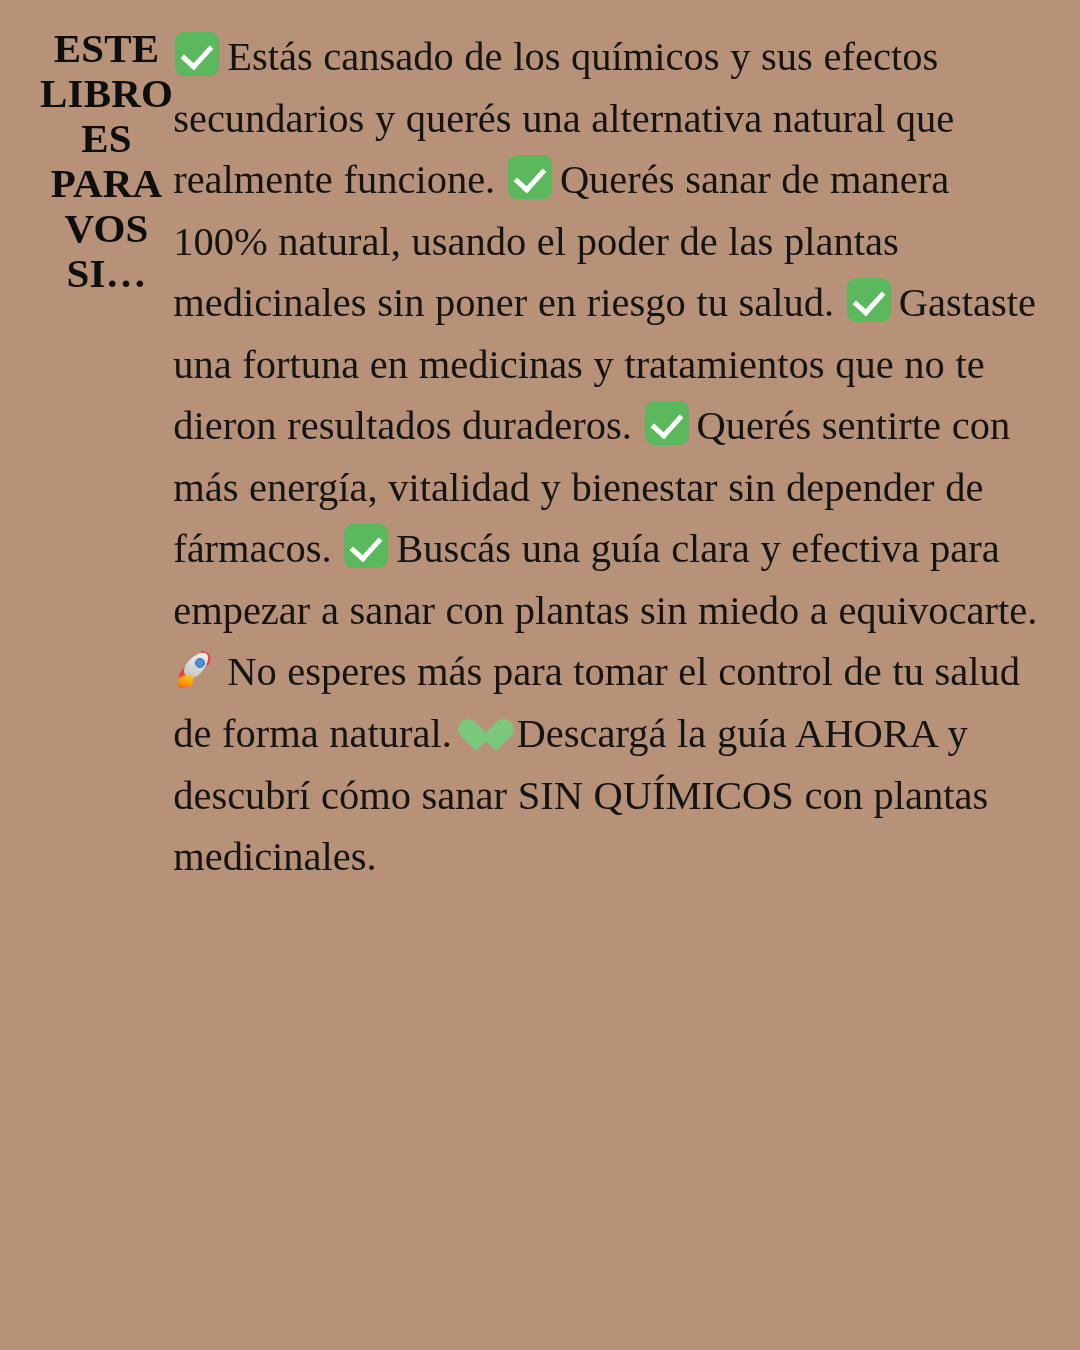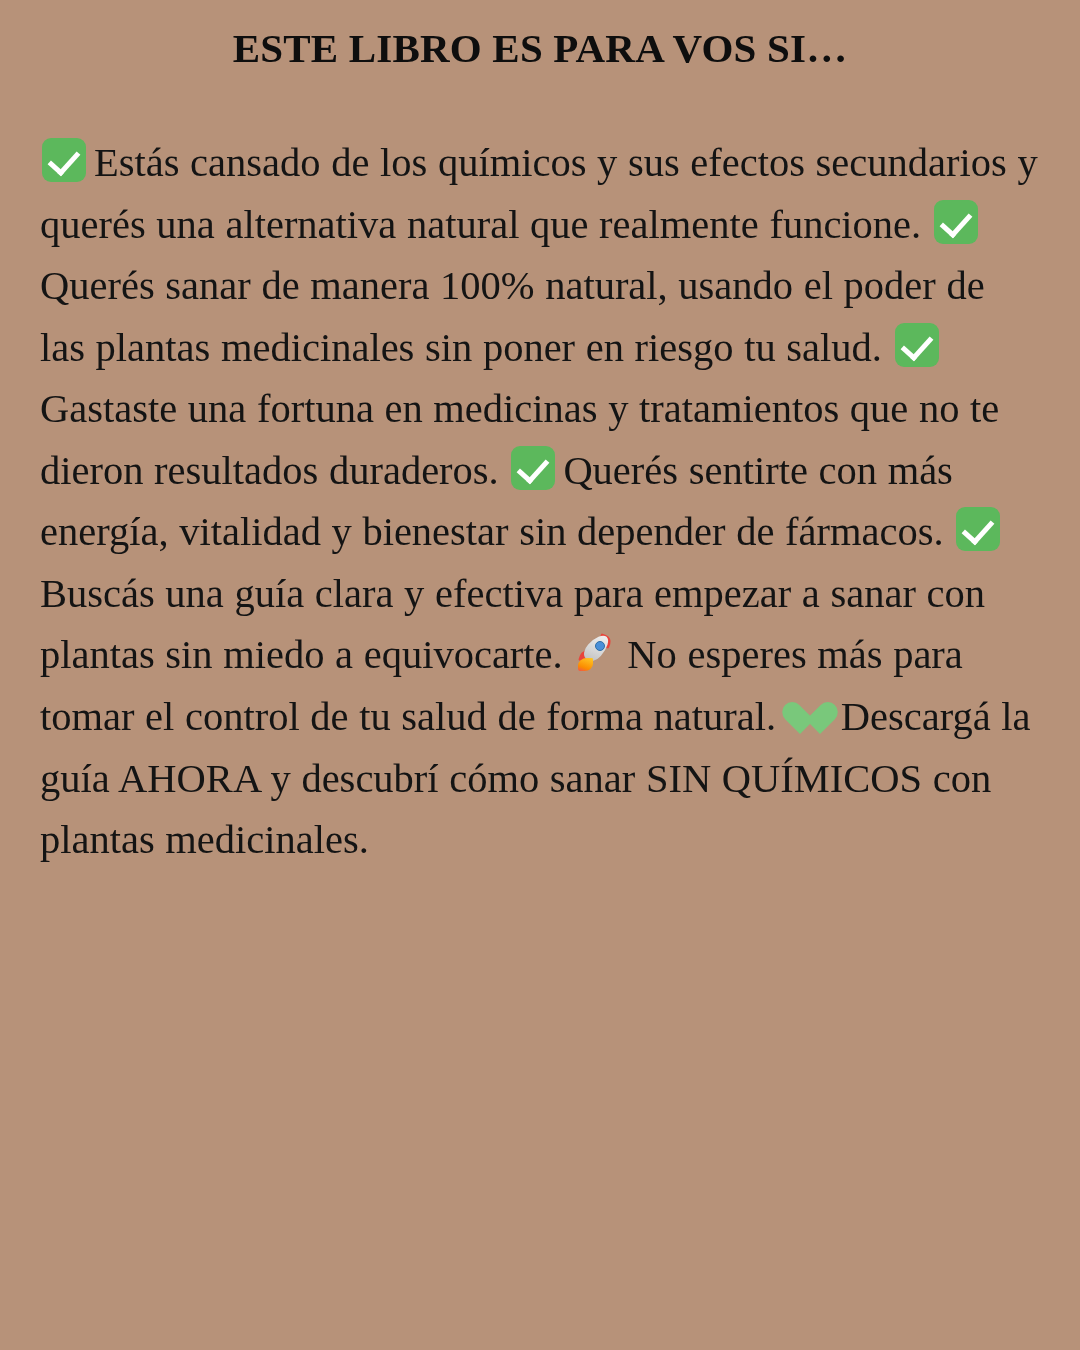--- a/index.html
+++ b/index.html
@@ -13,38 +13,37 @@
     font-family: "Liberation Serif", serif;
     color: #161616;
     overflow: hidden;
   }
   .page {
     width: 1080px;
     height: 986px;
     box-sizing: border-box;
     padding: 26px 40px 10px 40px;
     display: flex;
-    flex-direction: column;
+    flex-direction: row;
   }
   .title {
     text-align: center;
     font-weight: bold;
     font-size: 41px;
     letter-spacing: 0.2px;
     line-height: 1.1;
     margin: 0 0 52px 0;
     color: #0e0e0e;
   }
   .body-block {
     font-size: 40.5px;
     line-height: 1.52;
     text-align: left;
     color: #141414;
     word-spacing: 0.5px;
-    margin-top: 9px;
   }
   .item {
     display: inline;
   }
   .icon {
     display: inline-block;
     vertical-align: -6px;
     margin-right: 8px;
     margin-left: 2px;
   }

